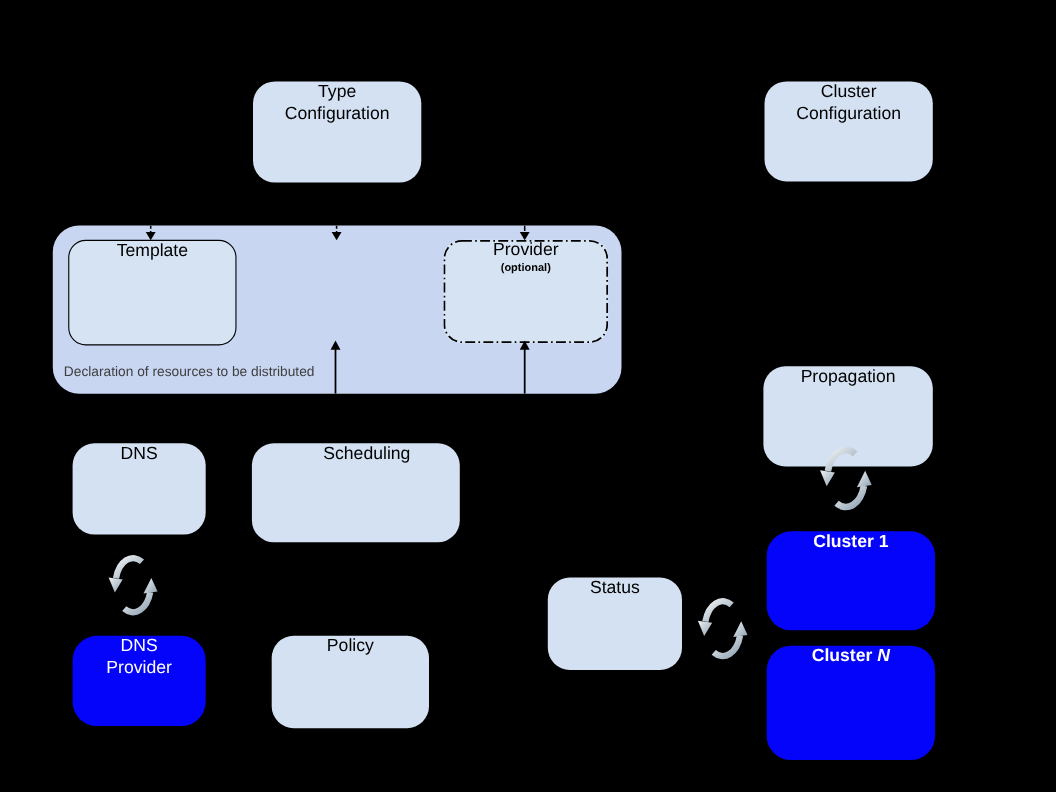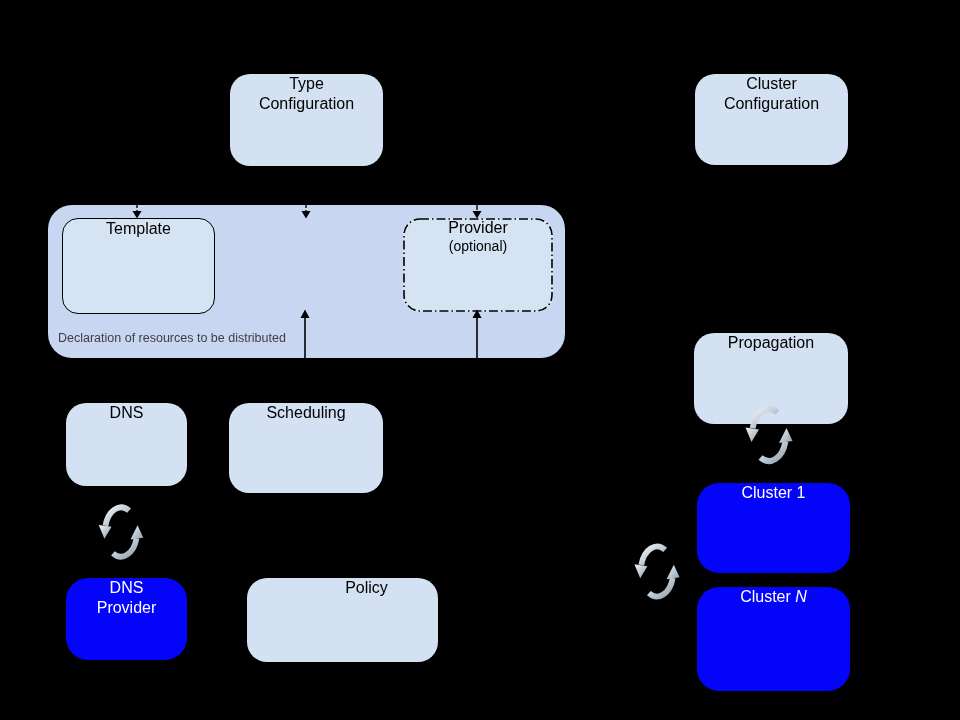--- a/index.html
+++ b/index.html
@@ -7,26 +7,26 @@
     position:relative; width:960px; height:720px;
     background:#000000; overflow:hidden;
     font-family:"Liberation Sans", sans-serif;
   }
   .node {
     position:absolute; display:flex; align-items:flex-start; justify-content:center;
     text-align:center; color:#000000; font-size:16px; line-height:1.25;
   }
   .node .lbl { white-space:pre-line; }
   .light  { background:#d3e1f2; border-radius:20px; }
-  .blue   { background:#0404fb; border-radius:22px; color:#ffffff; font-weight:normal; }
+  .blue   { background:#0404fb; border-radius:22px; color:#ffffff; font-weight:bold; }
   .blue.regular { font-weight:normal; }
   .group  { position:absolute; background:#c8d6f2; border-radius:24px; }
   .inner  { background:#d6e3f2; border:1.6px solid #000000; border-radius:16px; }
   .inner.no-border { border:none; }
-  .sub    { font-size:14px; display:block; }
+  .sub    { font-size:10px; display:block;font-weight:bold; }
   .caption{
     position:absolute; left:10px; top:126px; font-size:12.5px; color:#404040;
     white-space:nowrap;
   }
   .overlay{ position:absolute; left:0; top:0; pointer-events:none; }
   .sync   { position:absolute; }
   .italic { font-style:italic; }
 </style>
 </head>
 <body>
@@ -73,37 +73,40 @@
       <polygon points="252.5,113 261.5,113 257,104.5" fill="#000"></polygon>
       <line x1="429" y1="153" x2="429" y2="112" stroke="#000" stroke-width="1.6"></line>
       <polygon points="424.5,113 433.5,113 429,104.5" fill="#000"></polygon>
     </svg>
   </div>
 
   <div class="node light" style="left:66px; top:403px; width:121px; height:83px;">
     <span class="lbl">DNS</span>
   </div>
 
-  <div class="node light" style="left:229px; top:403px; width:154px; height:90px;">
+  <div class="node light" style="left:229px; top:403px; width:169px; height:90px;padding-left:20px;">
     <span class="lbl">Scheduling</span>
   </div>
 
   <div class="node blue regular" style="left:66px; top:578px; width:121px; height:82px;">
     <span class="lbl">DNS
 Provider</span>
   </div>
 
-  <div class="node light" style="left:247px; top:578px; width:143px; height:84px;padding-left:48px;">
+  <div class="node light" style="left:247px; top:578px; width:143px; height:84px;">
     <span class="lbl">Policy</span>
   </div>
 
   <div class="node light" style="left:694px; top:299px; width:154px; height:91px;margin-top:34px;">
     <span class="lbl">Propagation</span>
   </div>
 
+  <div class="node light" style="left:498px; top:525px; width:122px; height:84px;">
+    <span class="lbl">Status</span>
+  </div>
 
   <div class="node blue" style="left:697px; top:483px; width:153px; height:90px;">
     <span class="lbl">Cluster 1</span>
   </div>
 
   <div class="node blue" style="left:697px; top:587px; width:153px; height:104px;">
     <span class="lbl"><span>Cluster </span><span class="italic">N</span></span>
   </div>
 
   <svg class="sync" style="left:94px; top:496px;" width="54" height="72" viewBox="0 0 54 76">

